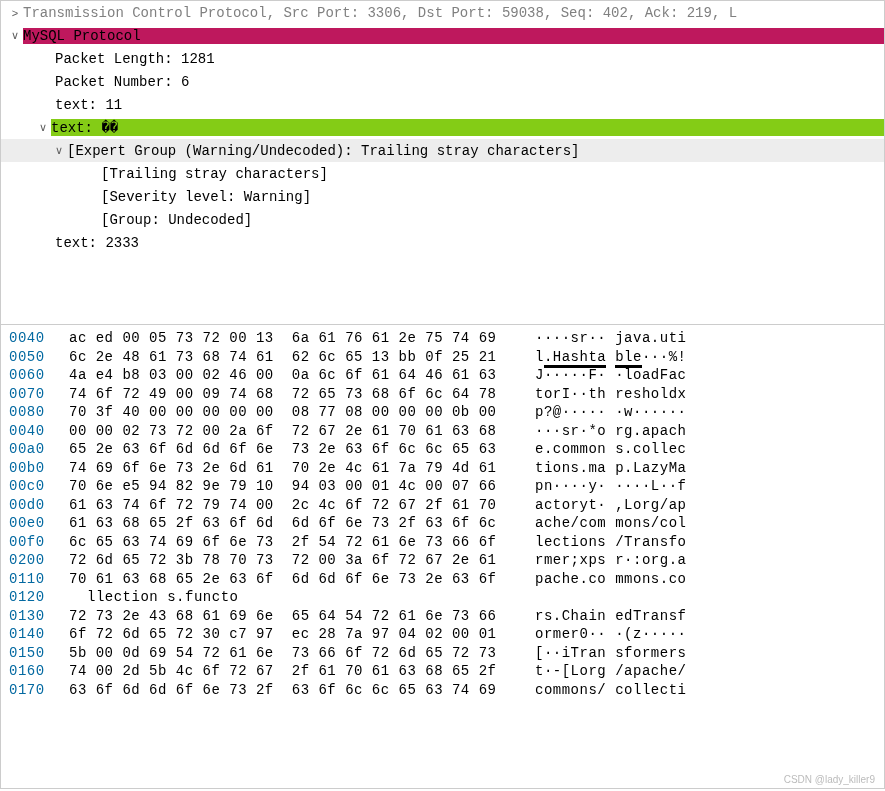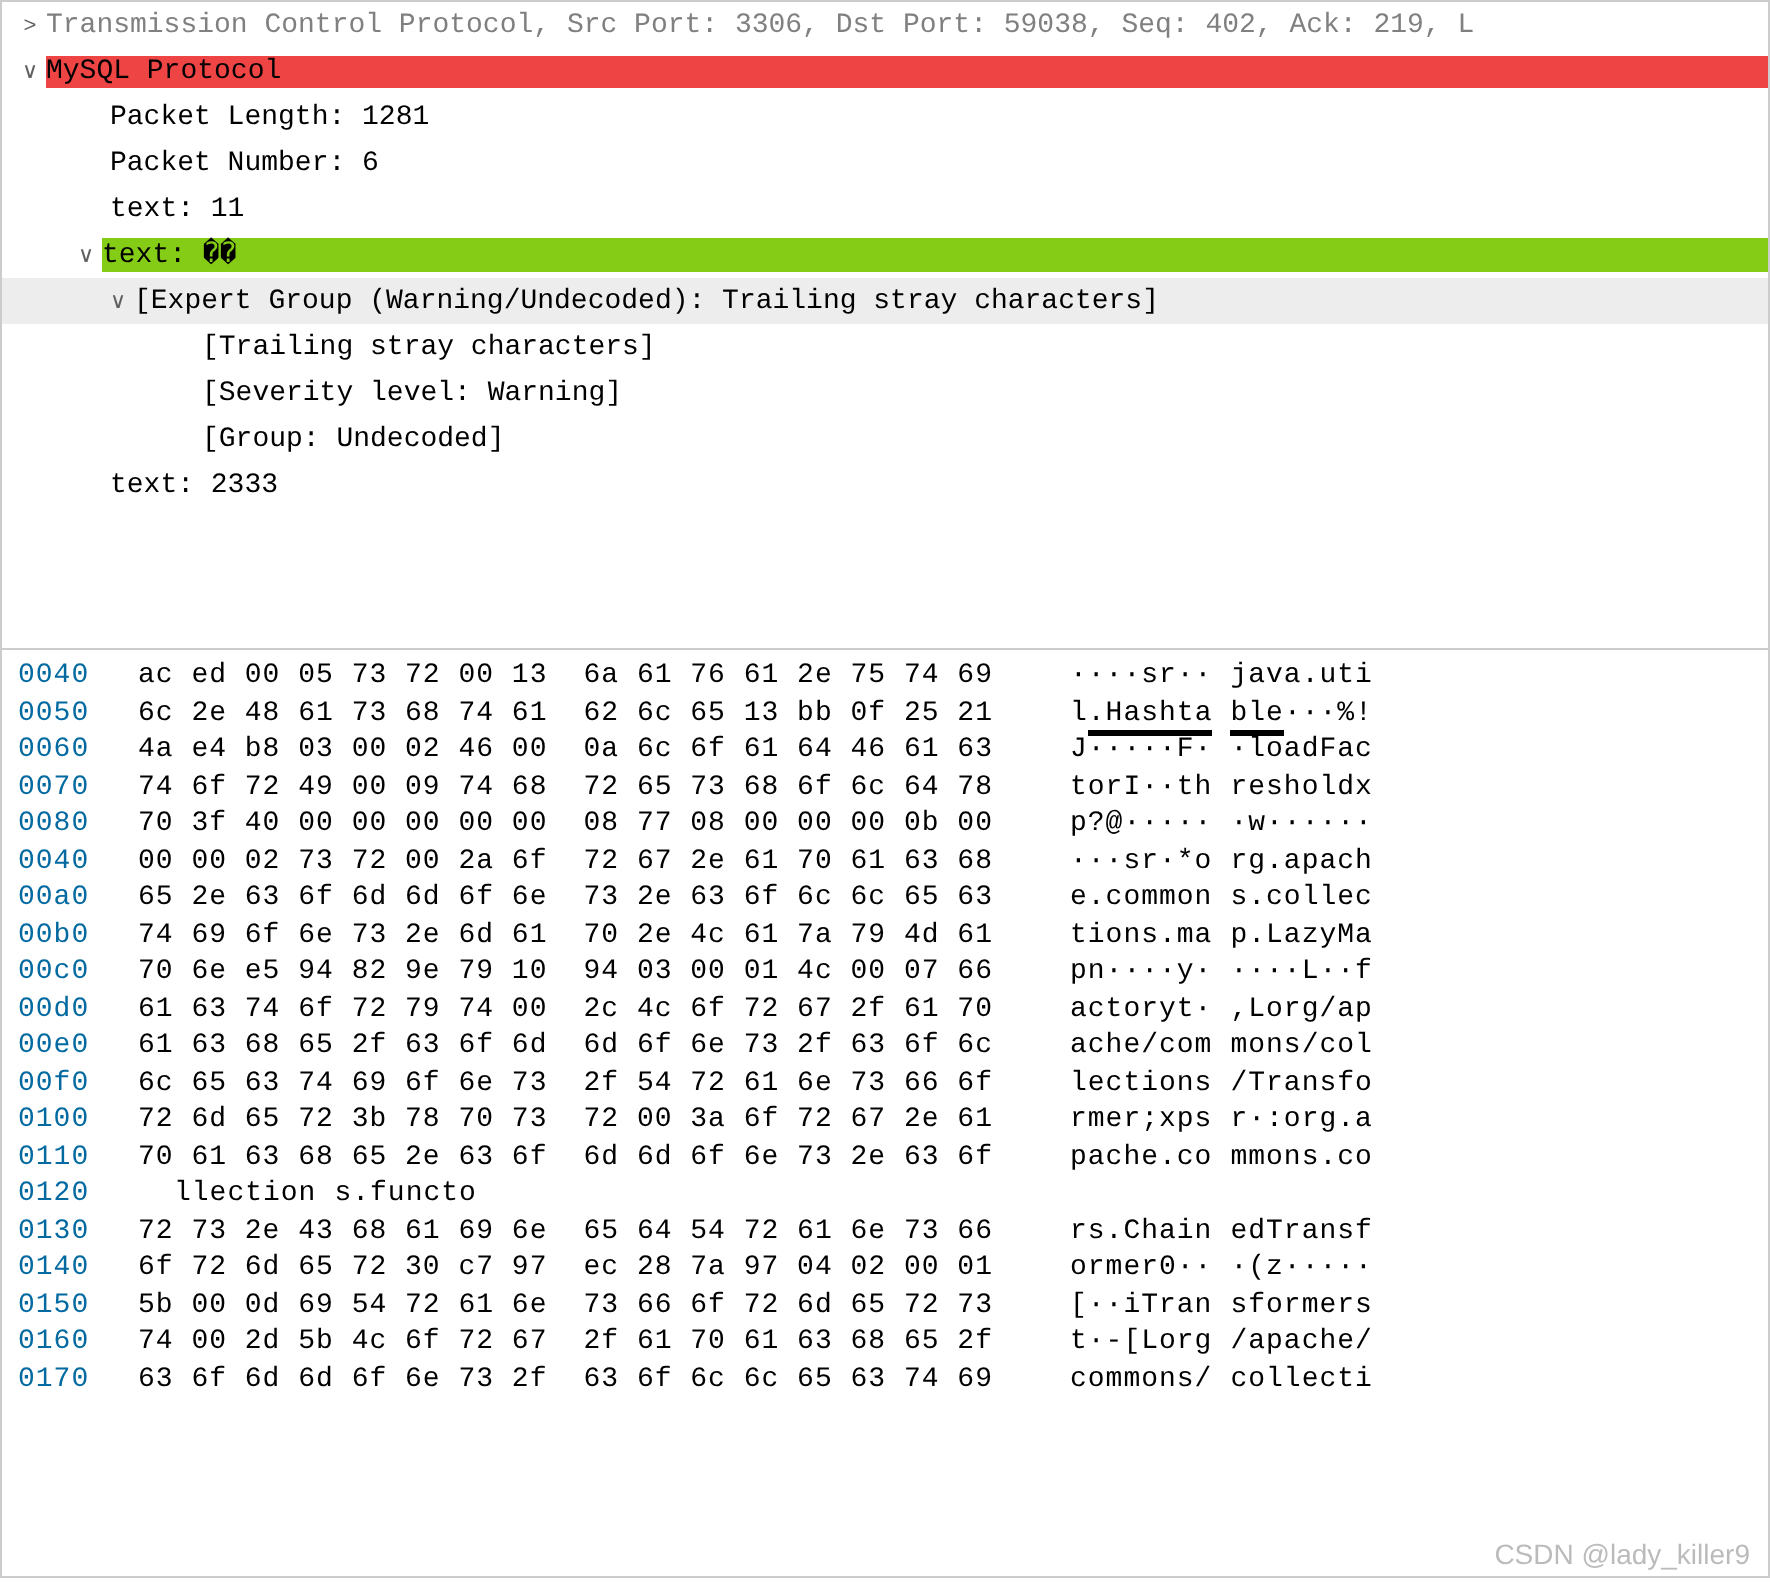--- a/index.html
+++ b/index.html
@@ -31,21 +31,21 @@
   }
   .toggle {
     width: 16px;
     text-align: center;
     font-family: sans-serif;
     font-size: 11px;
     color: #606060;
     cursor: pointer;
   }
   .indent { display:inline-block; }
-  .hl-yellow { background: #ef4444; }
+  .hl-yellow { background: #be185d; }
   .hl-olive  { background: #84cc16; }
   .hl-gray   { background: #ededed; }
   .cut { color:#808080; }
   .hex-row {
     display: flex;
     height: 18.5px;
     white-space: pre;
     font-size: 14px;
     letter-spacing: 0.5px;
   }
@@ -67,21 +67,21 @@
   .underline-red {
     border-bottom: 3px solid #000000;
     padding-bottom: 0;
   }
   .watermark {
     position: fixed;
     right: 10px;
     bottom: 6px;
     color: rgba(120,120,120,0.5);
     font-family: sans-serif;
-    font-size: 14px;
+    font-size: 10px;
     pointer-events: none;
     text-align: center;
   }
 </style>
 </head>
 <body>
 
 <div class="top-pane">
 
   <div class="tree-row cut">
@@ -152,21 +152,21 @@
       <div class="hex-row"><span class="hex-offset">0060</span><span class="hex-bytes">4a e4 b8 03 00 02 46 00<span class="gap"></span>0a 6c 6f 61 64 46 61 63</span><span class="hex-ascii">J·····F·<span class="ascii-gap"></span>·loadFac</span></div>
       <div class="hex-row"><span class="hex-offset">0070</span><span class="hex-bytes">74 6f 72 49 00 09 74 68<span class="gap"></span>72 65 73 68 6f 6c 64 78</span><span class="hex-ascii">torI··th<span class="ascii-gap"></span>resholdx</span></div>
       <div class="hex-row"><span class="hex-offset">0080</span><span class="hex-bytes">70 3f 40 00 00 00 00 00<span class="gap"></span>08 77 08 00 00 00 0b 00</span><span class="hex-ascii">p?@·····<span class="ascii-gap"></span>·w······</span></div>
       <div class="hex-row"><span class="hex-offset">0040</span><span class="hex-bytes">00 00 02 73 72 00 2a 6f<span class="gap"></span>72 67 2e 61 70 61 63 68</span><span class="hex-ascii">···sr·*o<span class="ascii-gap"></span>rg.apach</span></div>
       <div class="hex-row"><span class="hex-offset">00a0</span><span class="hex-bytes">65 2e 63 6f 6d 6d 6f 6e<span class="gap"></span>73 2e 63 6f 6c 6c 65 63</span><span class="hex-ascii">e.common<span class="ascii-gap"></span>s.collec</span></div>
       <div class="hex-row"><span class="hex-offset">00b0</span><span class="hex-bytes">74 69 6f 6e 73 2e 6d 61<span class="gap"></span>70 2e 4c 61 7a 79 4d 61</span><span class="hex-ascii">tions.ma<span class="ascii-gap"></span>p.LazyMa</span></div>
       <div class="hex-row"><span class="hex-offset">00c0</span><span class="hex-bytes">70 6e e5 94 82 9e 79 10<span class="gap"></span>94 03 00 01 4c 00 07 66</span><span class="hex-ascii">pn····y·<span class="ascii-gap"></span>····L··f</span></div>
       <div class="hex-row"><span class="hex-offset">00d0</span><span class="hex-bytes">61 63 74 6f 72 79 74 00<span class="gap"></span>2c 4c 6f 72 67 2f 61 70</span><span class="hex-ascii">actoryt·<span class="ascii-gap"></span>,Lorg/ap</span></div>
       <div class="hex-row"><span class="hex-offset">00e0</span><span class="hex-bytes">61 63 68 65 2f 63 6f 6d<span class="gap"></span>6d 6f 6e 73 2f 63 6f 6c</span><span class="hex-ascii">ache/com<span class="ascii-gap"></span>mons/col</span></div>
       <div class="hex-row"><span class="hex-offset">00f0</span><span class="hex-bytes">6c 65 63 74 69 6f 6e 73<span class="gap"></span>2f 54 72 61 6e 73 66 6f</span><span class="hex-ascii">lections<span class="ascii-gap"></span>/Transfo</span></div>
-      <div class="hex-row"><span class="hex-offset">0100</span><span class="hex-bytes">72 6d 65 72 3b 78 70 73<span class="gap"></span>72 00 3a 6f 72 67 2e 61</span><span class="hex-ascii">rmer;xps<span class="ascii-gap"></span>r·:org.a</span></div>
+      <div class="hex-row"><span class="hex-offset">0200</span><span class="hex-bytes">72 6d 65 72 3b 78 70 73<span class="gap"></span>72 00 3a 6f 72 67 2e 61</span><span class="hex-ascii">rmer;xps<span class="ascii-gap"></span>r·:org.a</span></div>
       <div class="hex-row"><span class="hex-offset">0110</span><span class="hex-bytes">70 61 63 68 65 2e 63 6f<span class="gap"></span>6d 6d 6f 6e 73 2e 63 6f</span><span class="hex-ascii">pache.co<span class="ascii-gap"></span>mmons.co</span></div>
       <div class="hex-row"><span class="hex-offset">0120</span><span class="hex-ascii">llection<span class="ascii-gap"></span>s.functo</span></div>
       <div class="hex-row"><span class="hex-offset">0130</span><span class="hex-bytes">72 73 2e 43 68 61 69 6e<span class="gap"></span>65 64 54 72 61 6e 73 66</span><span class="hex-ascii">rs.Chain<span class="ascii-gap"></span>edTransf</span></div>
       <div class="hex-row"><span class="hex-offset">0140</span><span class="hex-bytes">6f 72 6d 65 72 30 c7 97<span class="gap"></span>ec 28 7a 97 04 02 00 01</span><span class="hex-ascii">ormer0··<span class="ascii-gap"></span>·(z·····</span></div>
       <div class="hex-row"><span class="hex-offset">0150</span><span class="hex-bytes">5b 00 0d 69 54 72 61 6e<span class="gap"></span>73 66 6f 72 6d 65 72 73</span><span class="hex-ascii">[··iTran<span class="ascii-gap"></span>sformers</span></div>
       <div class="hex-row"><span class="hex-offset">0160</span><span class="hex-bytes">74 00 2d 5b 4c 6f 72 67<span class="gap"></span>2f 61 70 61 63 68 65 2f</span><span class="hex-ascii">t·-[Lorg<span class="ascii-gap"></span>/apache/</span></div>
       <div class="hex-row"><span class="hex-offset">0170</span><span class="hex-bytes">63 6f 6d 6d 6f 6e 73 2f<span class="gap"></span>63 6f 6c 6c 65 63 74 69</span><span class="hex-ascii">commons/<span class="ascii-gap"></span>collecti</span></div>
     </div>
 </div>
 

